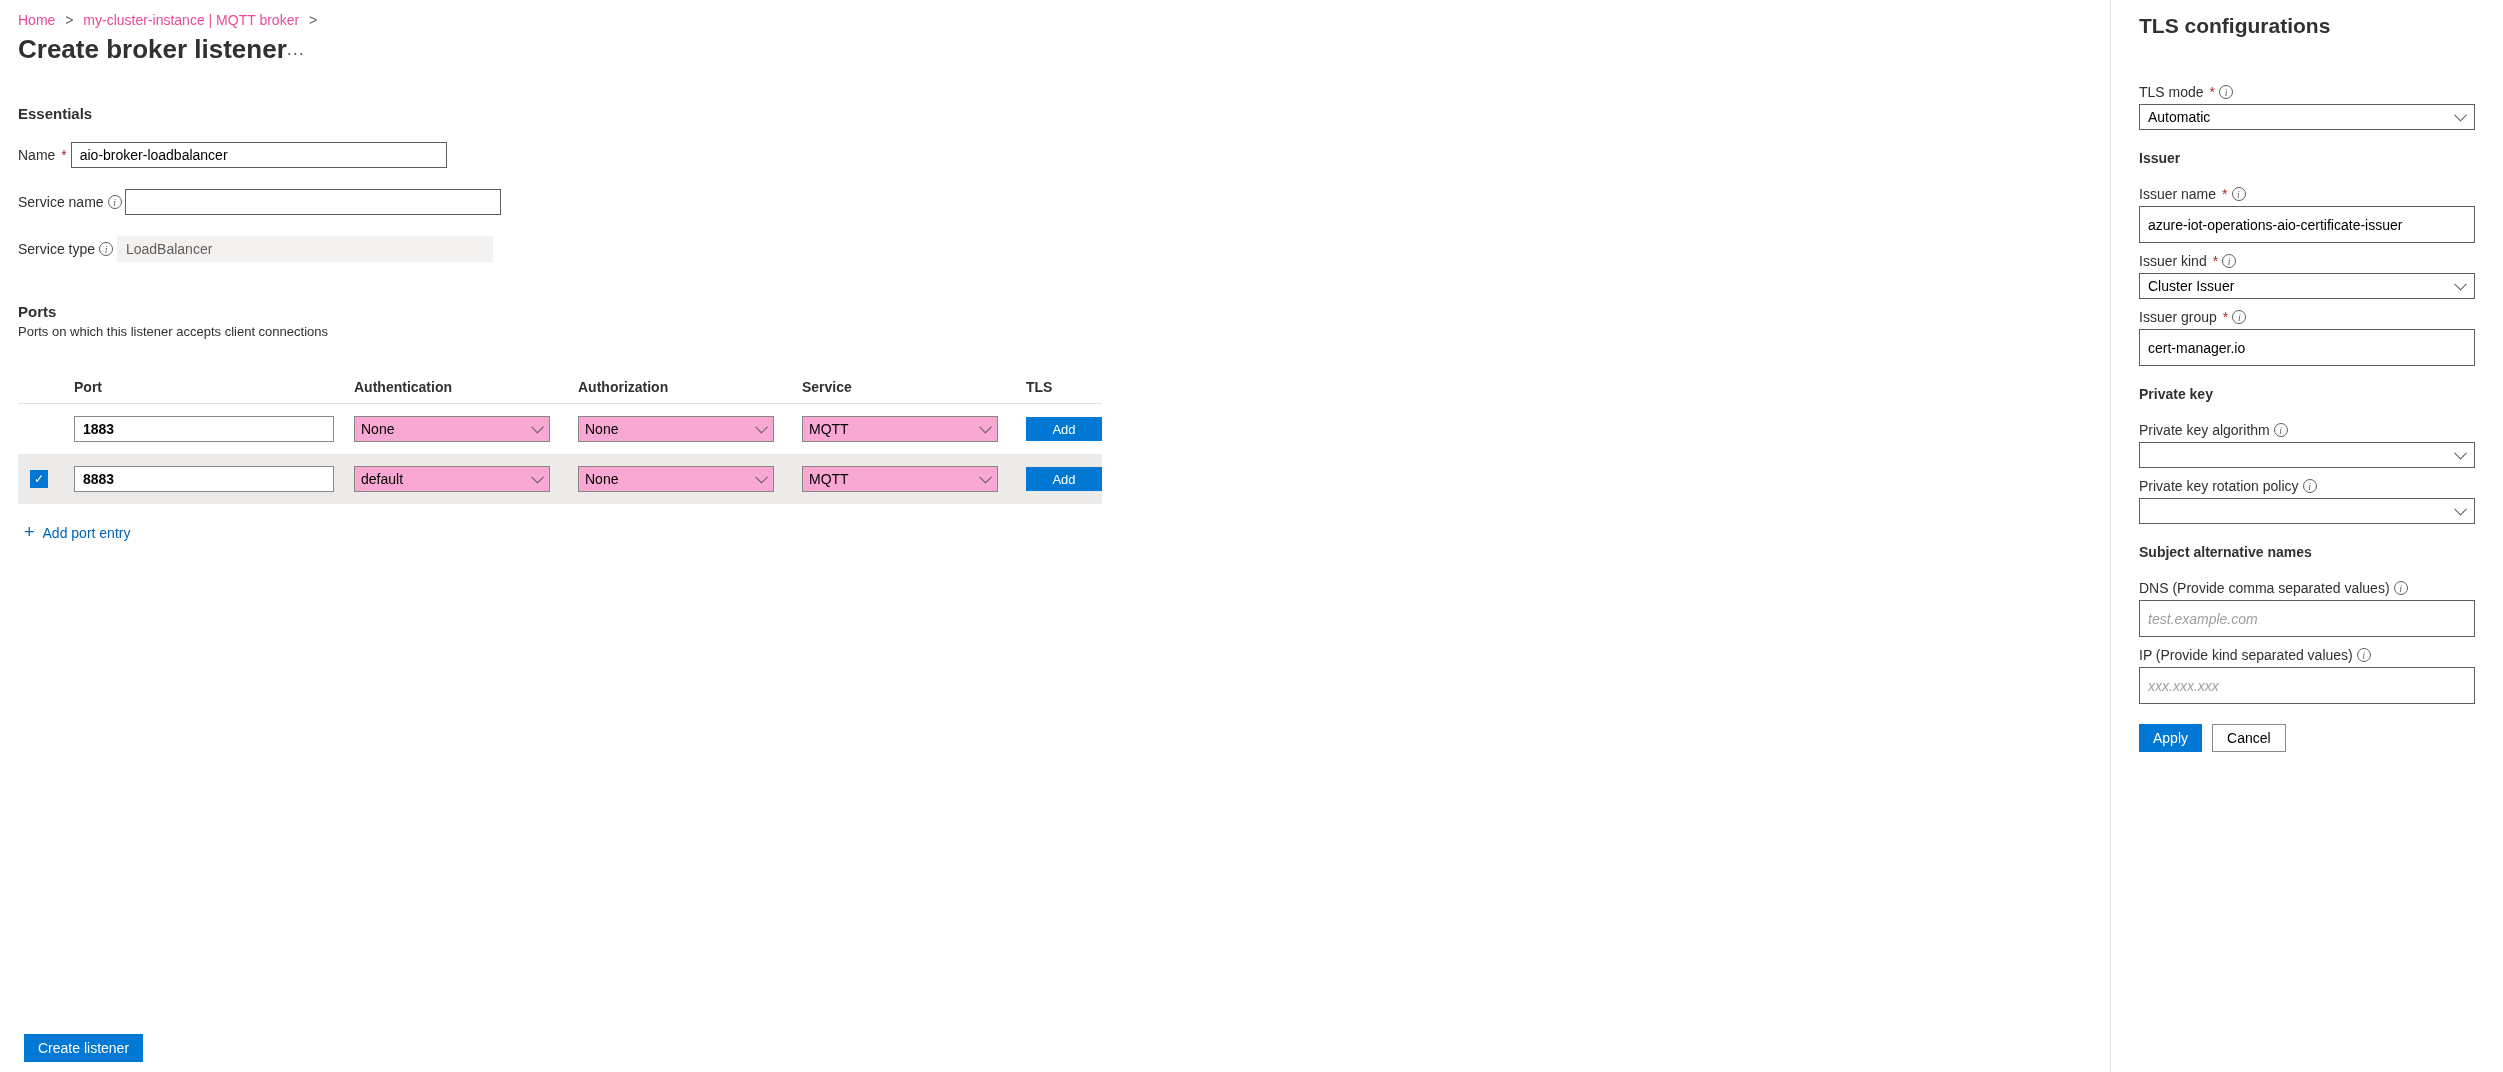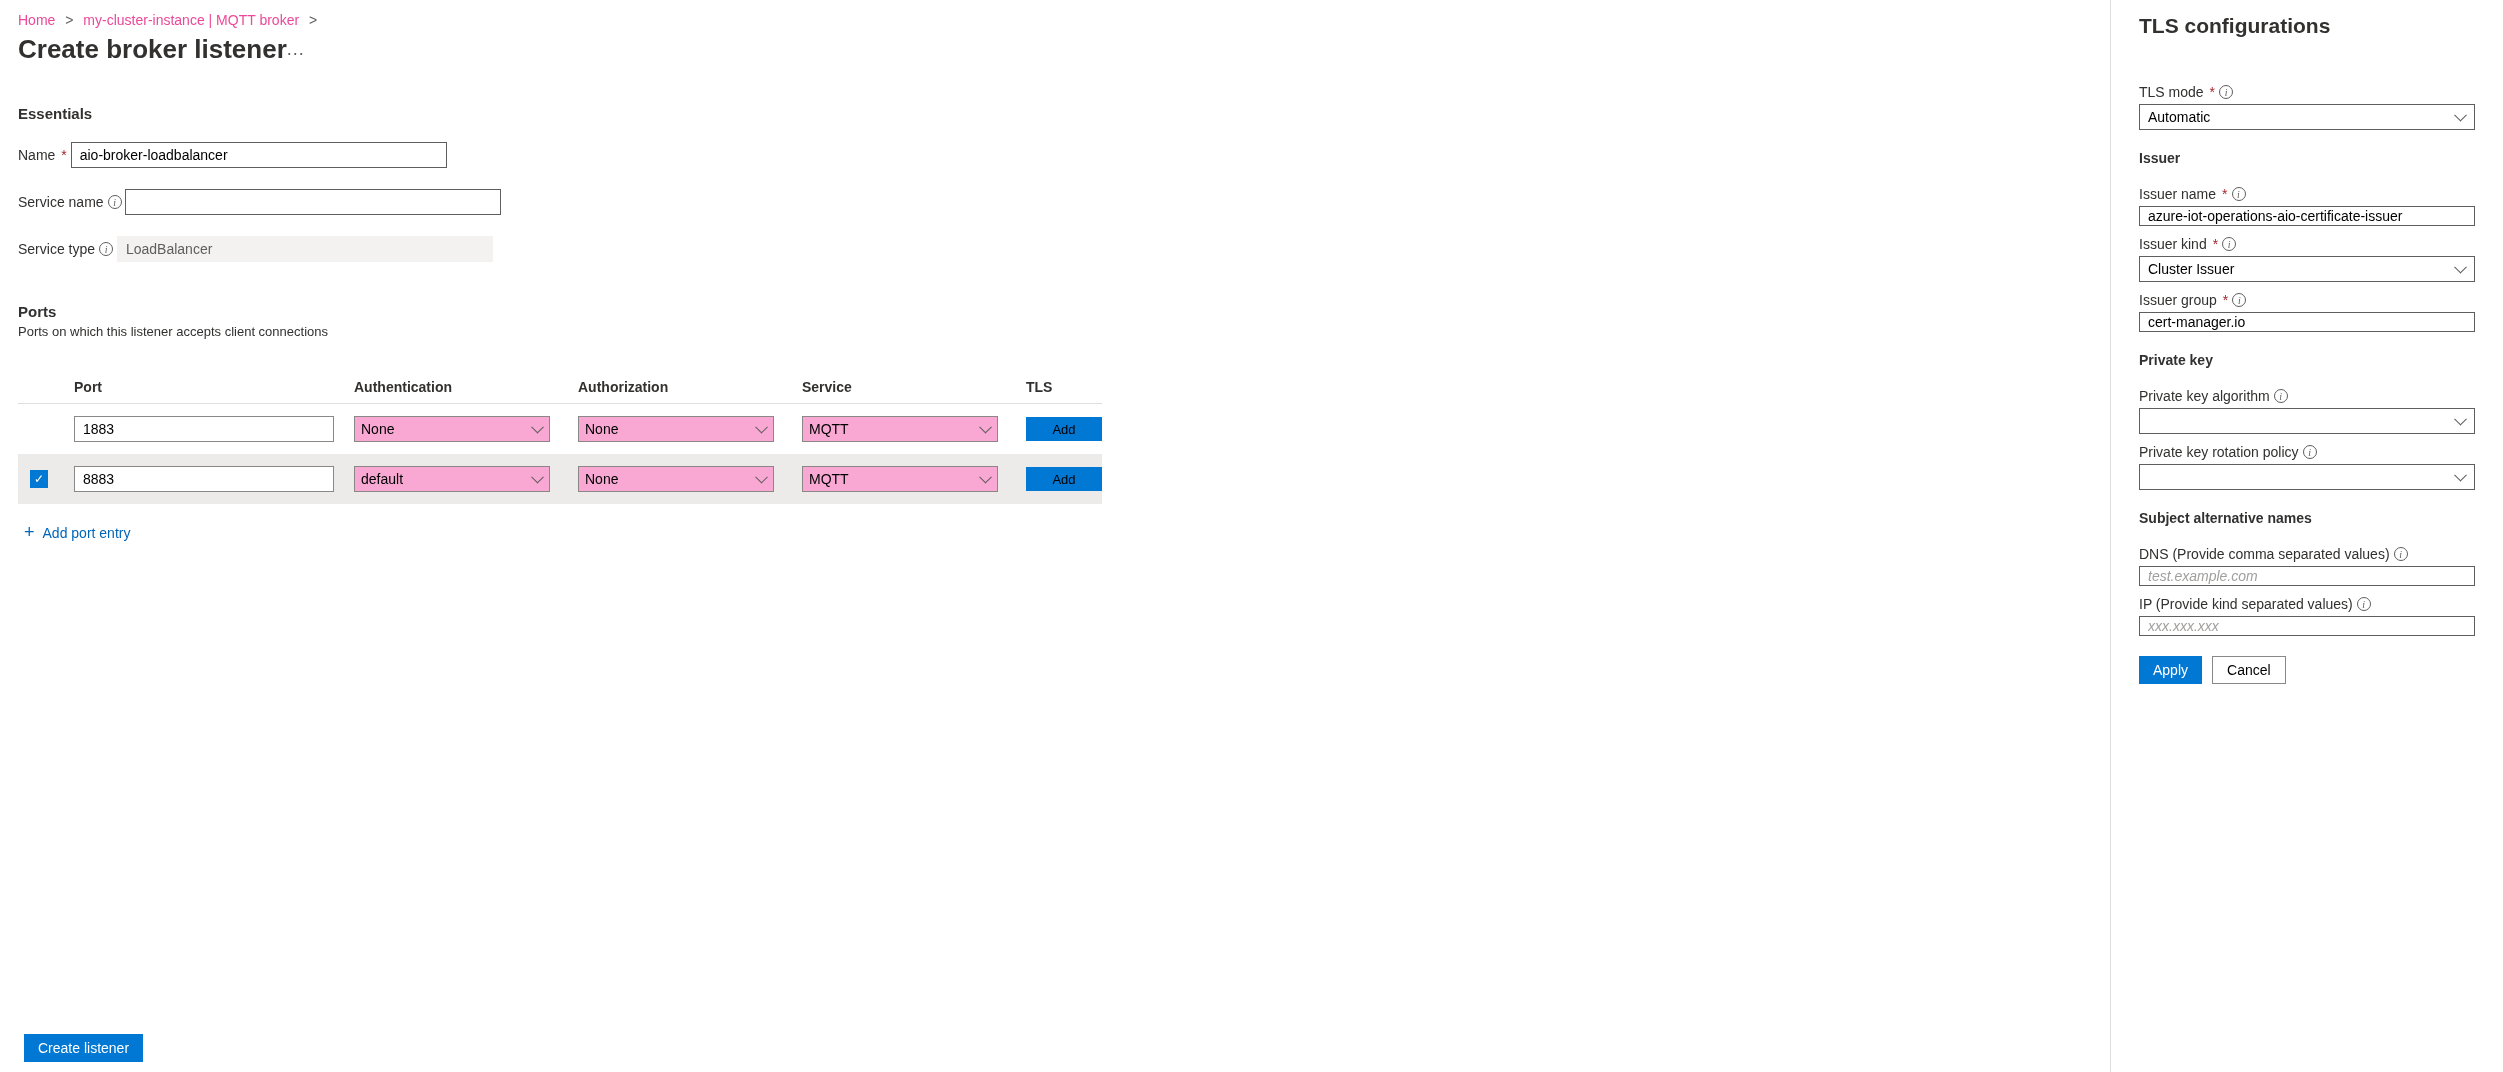--- a/index.html
+++ b/index.html
@@ -30,40 +30,40 @@
     .text-input { width: 376px; height: 26px; border: 1px solid #605e5c; padding: 2px 8px; font-size: 14px; }
     .text-input.disabled { background: #f3f2f1; border-color: #f3f2f1; color: #605e5c; }
 
     
     .ports-table { margin-top: 32px; width: 1084px; }
     .ports-header, .ports-row { display: grid; grid-template-columns: 56px 280px 224px 224px 224px 76px; align-items: center; }
     .ports-header { padding: 8px 0; font-weight: 600; font-size: 14px; border-bottom: 1px solid #e1dfdd; }
     .ports-row { padding: 12px 0; }
     .ports-row.selected { background: #edebe9; }
     .port-cell { padding-right: 16px; }
-    .port-input { width: 260px; height: 26px; border: 1px solid #8a8886; padding: 2px 8px; font-size: 14px; background: #fff; }
+    .port-input { width: 260px; height: 26px; border: 1px solid #8a8886; padding: 2px 8px; font-size: 14px; background: #fff; font-weight: bold; }
     .port-select { width: 196px; height: 26px; border: 1px solid #8a8886; padding: 2px 6px; font-size: 14px; background: #f9a8d4; appearance: none; position: relative; }
     .select-wrap { position: relative; width: 196px; }
     .select-wrap::after { content: ""; position: absolute; right: 8px; top: 50%; width: 8px; height: 8px; border-right: 1px solid #605e5c; border-bottom: 1px solid #605e5c; transform: translateY(-70%) rotate(45deg); pointer-events: none; }
-    .add-btn { width: 76px; height: 24px; background: #0078d4; color: #000000; border: none; font-size: 13px; cursor: pointer; }
+    .add-btn { width: 76px; height: 24px; background: #0078d4; color: #ffffff; border: none; font-size: 13px; cursor: pointer; }
     .add-port-link { display: inline-flex; align-items: center; gap: 8px; color: #0065b8; cursor: pointer; margin-top: 18px; margin-left: 6px; font-size: 14px; }
     .plus-icon { font-size: 18px; font-weight: 300; color: #0065b8; }
 
     .checkbox { width: 18px; height: 18px; background: #0078d4; border: none; display: inline-flex; align-items: center; justify-content: center; color: #fff; font-size: 12px; margin-left: 12px; }
 
     
     .footer { position: absolute; bottom: 10px; left: 24px; }
     .primary-btn { background: #0078d4; color: #fff; border: none; height: 28px; padding: 0 14px; font-size: 14px; cursor: pointer; }
 
     
     .side-title { font-size: 21px; font-weight: 600; margin-bottom: 36px; }
     .side-section-title { font-size: 14px; font-weight: 600; margin-top: 20px; margin-bottom: 10px; }
     .side-field { margin-top: 10px; }
     .side-label { font-size: 14px; display: inline-flex; align-items: center; gap: 4px; margin-bottom: 4px; }
-    .side-input { width: 100%; height: 20px; border: 1px solid #605e5c; padding: 2px 8px; font-size: 14px; }
+    .side-input { width: 100%; height: 37px; border: 1px solid #605e5c; padding: 2px 8px; font-size: 14px; }
     .side-select-wrap { position: relative; width: 100%; }
     .side-select { width: 100%; height: 26px; border: 1px solid #605e5c; padding: 2px 8px; font-size: 14px; appearance: none; background: #fff; }
     .side-select-wrap::after { content: ""; position: absolute; right: 10px; top: 50%; width: 8px; height: 8px; border-right: 1px solid #605e5c; border-bottom: 1px solid #605e5c; transform: translateY(-70%) rotate(45deg); pointer-events: none; }
     .side-input::placeholder { color: #a19f9d; font-style: italic; }
 
     .side-footer { margin-top: 20px; display: flex; gap: 10px; }
     .cancel-btn { background: #fff; border: 1px solid #8a8886; height: 28px; padding: 0 14px; font-size: 14px; cursor: pointer; }
   </style>
 </head>
 <body>

